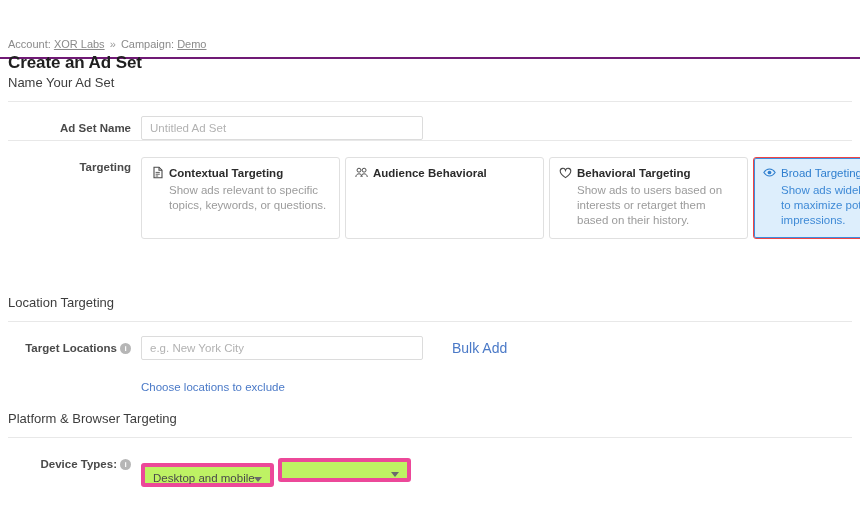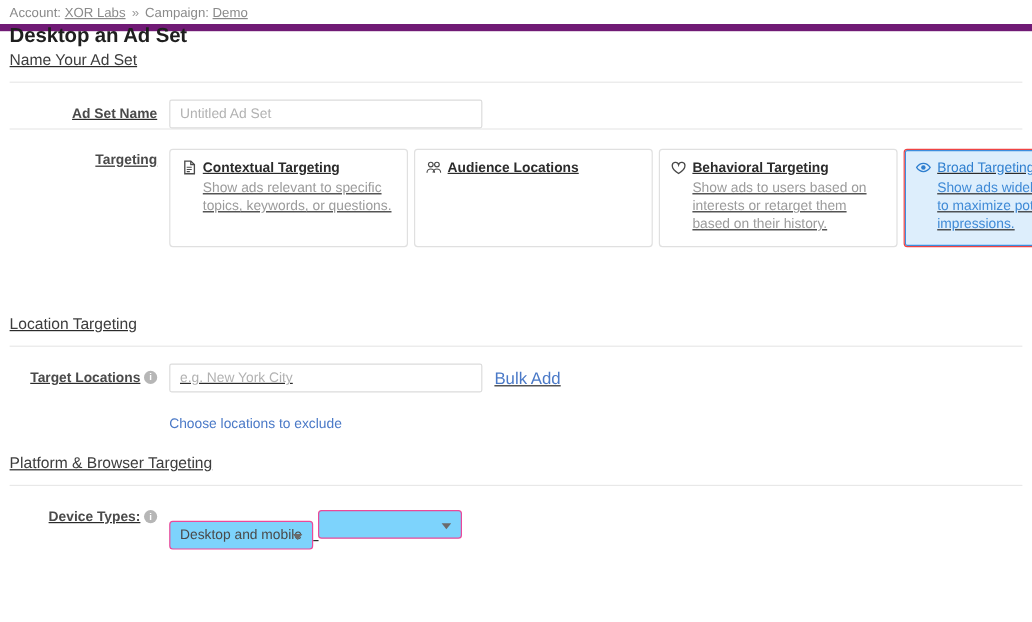--- a/index.html
+++ b/index.html
@@ -12,23 +12,24 @@
     overflow: hidden;
     background: #ffffff;
     font-family: "Liberation Sans", sans-serif;
     color: #2b2b2b;
     -webkit-font-smoothing: antialiased;
   }
 
   
   .page-header {
     padding: 4px 8px 0 8px;
-    border-bottom: 6px solid #701a75;
+    border-bottom: 2px solid #701a75;
     height: 26px;
     box-sizing: border-box;
+    margin-top: 33px;
   }
   .breadcrumb {
     font-size: 11px;
     color: #8a8a8a;
     line-height: 14px;
     white-space: nowrap;
   }
   .breadcrumb .crumb-label { color: #8a8a8a; }
   .breadcrumb .crumb-link {
     color: #8a8a8a;
@@ -44,21 +45,20 @@
     font-weight: bold;
     color: #1f1f1f;
     line-height: 22px;
     margin-top: 1px;
     letter-spacing: -0.1px;
   }
 
   
   .section {
     padding: 0 8px;
-    text-decoration: underline;
   }
   .section-title {
     font-size: 13px;
     color: #3d3d3d;
     line-height: 16px;
     padding-top: 16px;
     padding-bottom: 10px;
   }
   .section-rule {
     height: 1px;
@@ -97,35 +97,35 @@
     line-height: 11px;
     text-align: center;
     vertical-align: 1px;
     margin-left: 3px;
     font-style: normal;
     cursor: pointer;
   }
 
   
   .text-input {
-    width: 261px;
+    width: 282px;
     height: 24px;
     border: 1px solid #dcdcdc;
     border-radius: 2px;
     background: #ffffff;
     font-family: "Liberation Sans", sans-serif;
     font-size: 11.5px;
     color: #333;
     padding: 0 8px;
     box-sizing: border-box;
     outline: none;
   }
   .text-input::placeholder { color: #b2b2b2; }
 
-  .inline-field { display: flex; align-items: center; }
+  .inline-field { display: flex; align-items: center; gap: 19px; }
   .bulk-link {
     font-size: 14px;
     color: #4a79c7;
     margin-left: 10px;
     cursor: pointer;
   }
   .sub-link {
     display: inline-block;
     font-size: 11.5px;
     color: #4a79c7;
@@ -183,25 +183,25 @@
     color: #9b9b9b;
     line-height: 15px;
     padding-left: 18px;
   }
   .card.selected .card-desc { color: #3f8ad6; }
 
   
   .select-box {
     position: relative;
     display: inline-block;
-    width: 120px;
+    width: 133px;
     height: 24px;
-    border: 1px solid #ec4899;
+    border: 4px solid #ec4899;
     border-radius: 3px;
-    background: #7dd3fc;
+    background: #bef264;
     box-sizing: border-box;
     cursor: pointer;
   }
   .select-text {
     font-size: 11.5px;
     color: #4a4a4a;
     line-height: 22px;
     padding-left: 8px;
     white-space: nowrap;
   }
@@ -223,21 +223,21 @@
 <body>
 
 <div class="page-header">
   <div class="breadcrumb">
     <span class="crumb-label">Account:</span>
     <span class="crumb-link">XOR Labs</span>
     <span class="crumb-sep">»</span>
     <span class="crumb-label">Campaign:</span>
     <span class="crumb-link">Demo</span>
   </div>
-  <div class="page-title">Desktop an Ad Set</div>
+  <div class="page-title">Create an Ad Set</div>
 </div>
 
 <div class="section">
   <div class="section-title">Name Your Ad Set</div>
   <div class="section-rule"></div>
 
   <div class="form-row">
     <div class="form-label">Ad Set Name</div>
     <div class="form-field">
       <input class="text-input" type="text" placeholder="Untitled Ad Set" style="">
@@ -270,21 +270,21 @@
         <div class="card">
           <div class="card-head">
             <span class="card-icon">
               <svg width="14" height="13" viewBox="0 0 14 13" fill="none" stroke="currentColor" stroke-width="1.05">
                 <circle cx="4.3" cy="4" r="2.1"></circle>
                 <circle cx="9.8" cy="4" r="2.1"></circle>
                 <path d="M0.9 11.3c0-2 1.6-3.4 3.4-3.4s3.4 1.4 3.4 3.4"></path>
                 <path d="M6.4 11.3c0-2 1.6-3.4 3.4-3.4s3.4 1.4 3.4 3.4"></path>
               </svg>
             </span>
-            <span class="card-title">Audience Locations</span>
+            <span class="card-title">Audience Behavioral</span>
           </div>
         </div>
 
         <div class="card">
           <div class="card-head">
             <span class="card-icon">
               <svg width="13" height="12" viewBox="0 0 13 12" fill="none" stroke="currentColor" stroke-width="1.1">
                 <path d="M6.5 10.6S1.2 7.3 1.2 4.1a2.7 2.7 0 0 1 5.3-0.8 2.7 2.7 0 0 1 5.3 0.8c0 3.2-5.3 6.5-5.3 6.5z"></path>
               </svg>
             </span>

